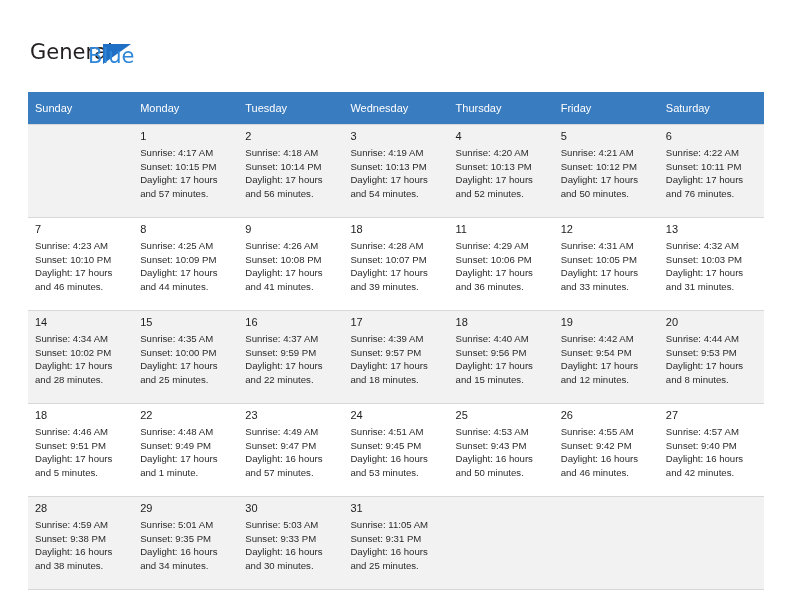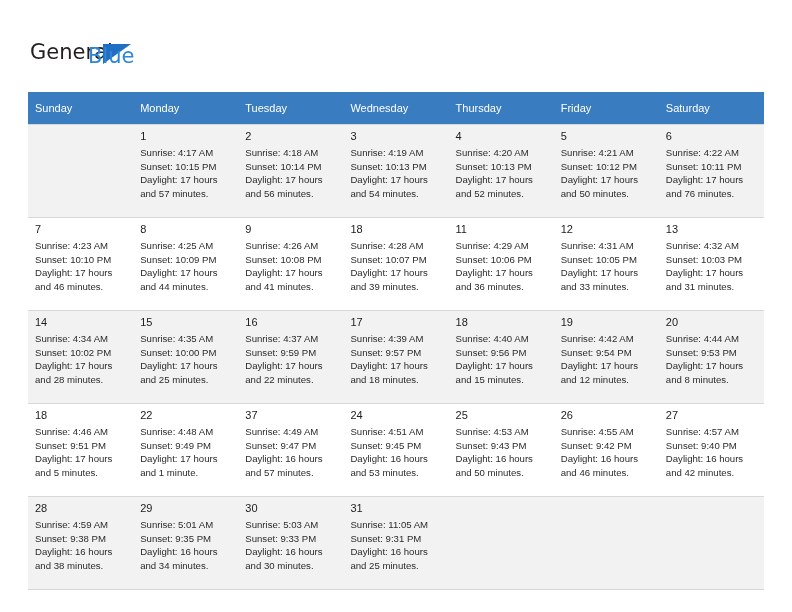--- a/index.html
+++ b/index.html
@@ -365,21 +365,21 @@
         <td>
           <span class="daynum">22</span>
           <span class="info">
             <span class="info-line">Sunrise: 4:48 AM</span>
             <span class="info-line">Sunset: 9:49 PM</span>
             <span class="info-line">Daylight: 17 hours</span>
             <span class="info-line">and 1 minute.</span>
           </span>
         </td>
         <td>
-          <span class="daynum">37</span>
+          <span class="daynum">23</span>
           <span class="info">
             <span class="info-line">Sunrise: 4:49 AM</span>
             <span class="info-line">Sunset: 9:47 PM</span>
             <span class="info-line">Daylight: 16 hours</span>
             <span class="info-line">and 57 minutes.</span>
           </span>
         </td>
         <td>
           <span class="daynum">24</span>
           <span class="info">

